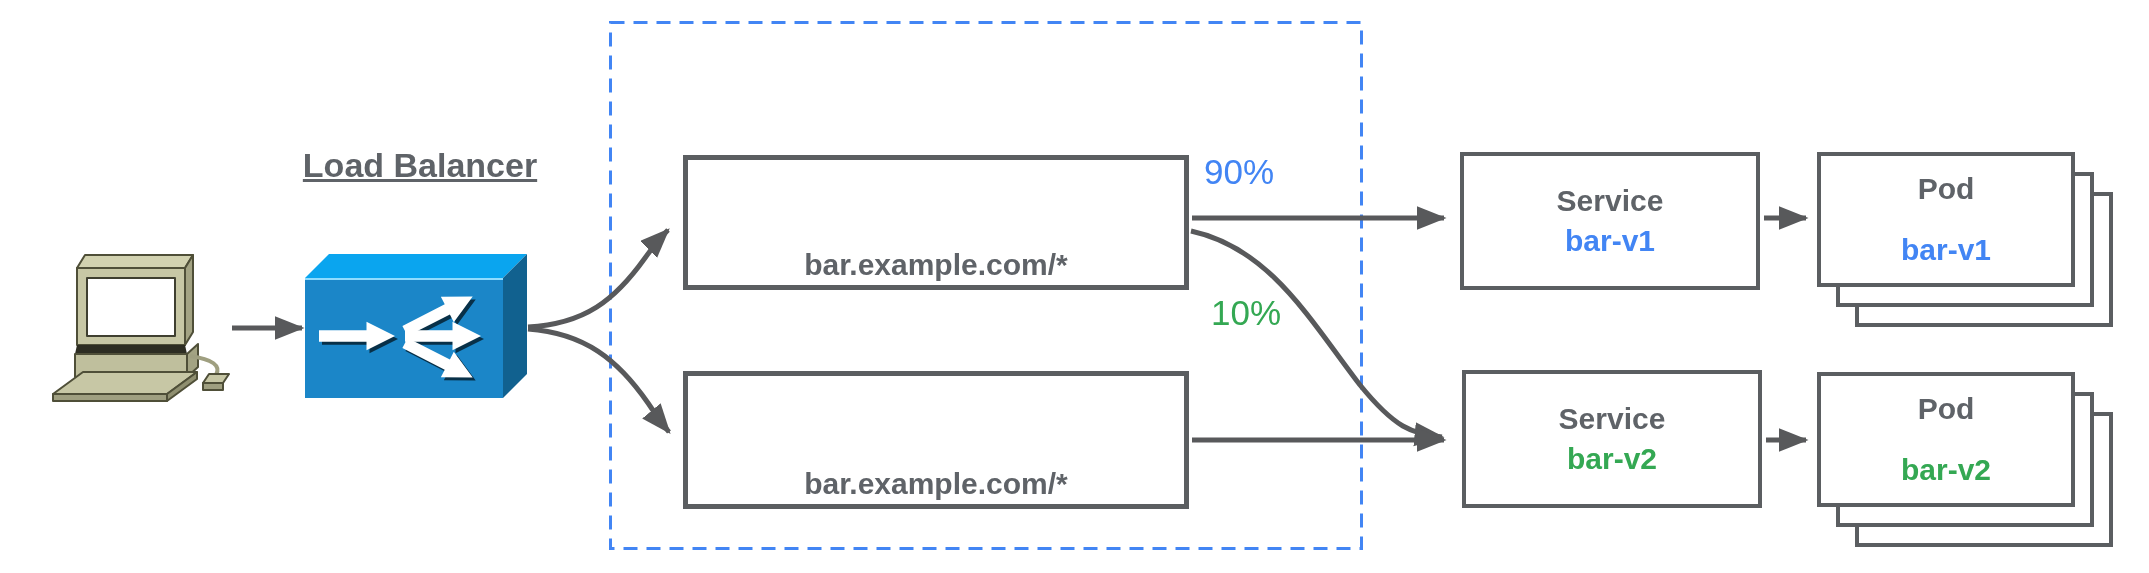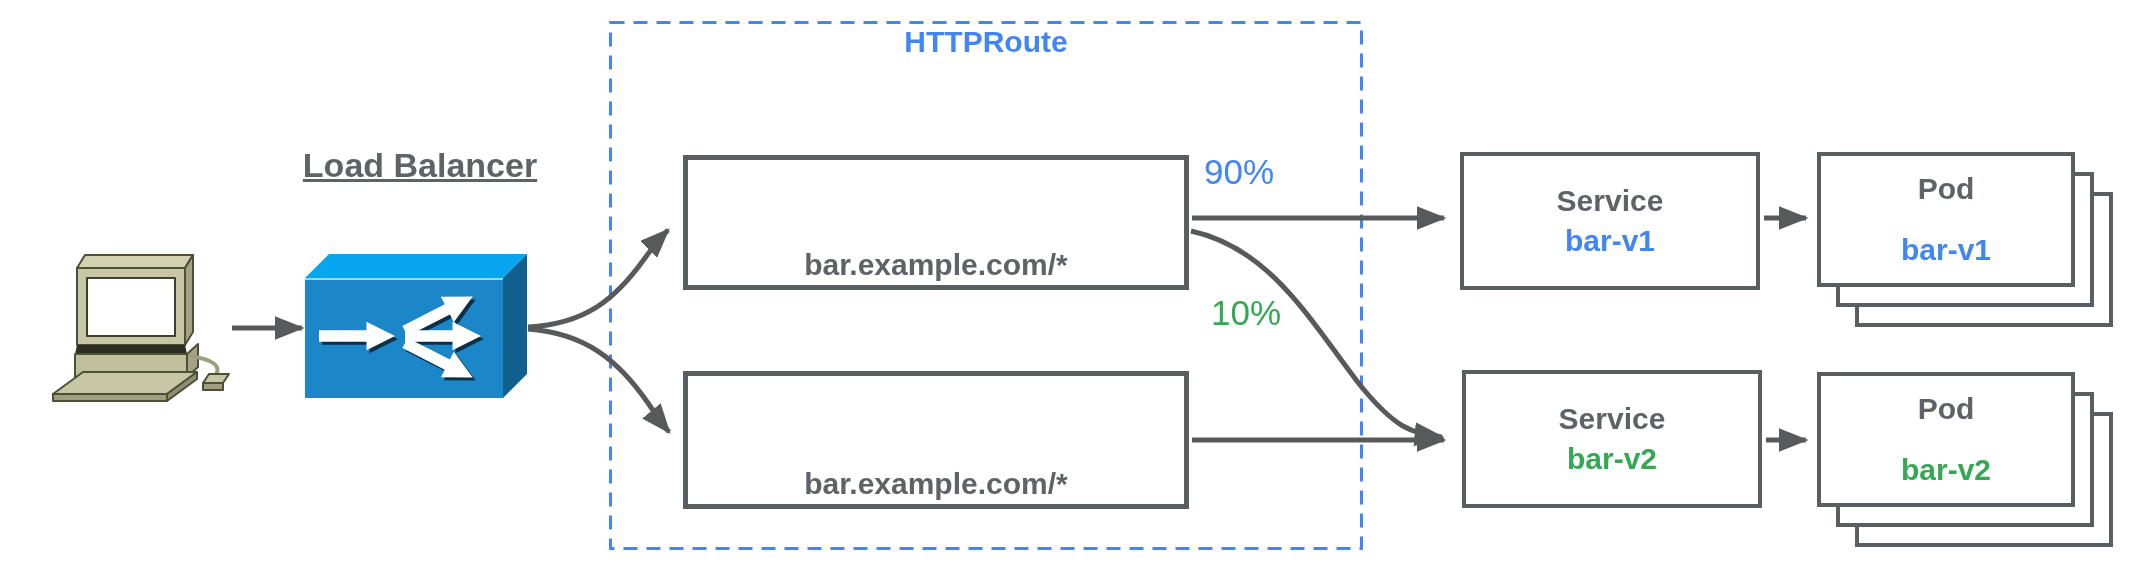--- a/index.html
+++ b/index.html
@@ -175,21 +175,20 @@
       <g fill="#FFFFFF">
         <use href="#lba" transform="translate(16,90) scale(0.95)"></use>
         <use href="#lba" transform="translate(102,90) scale(0.95)"></use>
         <use href="#lba" transform="translate(102,85) rotate(-27) scale(0.95)"></use>
         <use href="#lba" transform="translate(102,97) rotate(27) scale(0.95)"></use>
       </g>
     </svg>
   </div>
 
   <div class="httproute-title" style="color: rgb(66, 133, 244);">
-    <div>HTTPRoute</div>
   </div>
 
   <div class="node-box route-box" style="left:683px;top:155px;width:506px;height:135px;">
     <div class="box-line">bar.example.com/*</div>
   </div>
 
   <div class="node-box route-box" style="left:683px;top:371px;width:506px;height:138px;">
     <div class="box-line">bar.example.com/*</div>
   </div>
 

